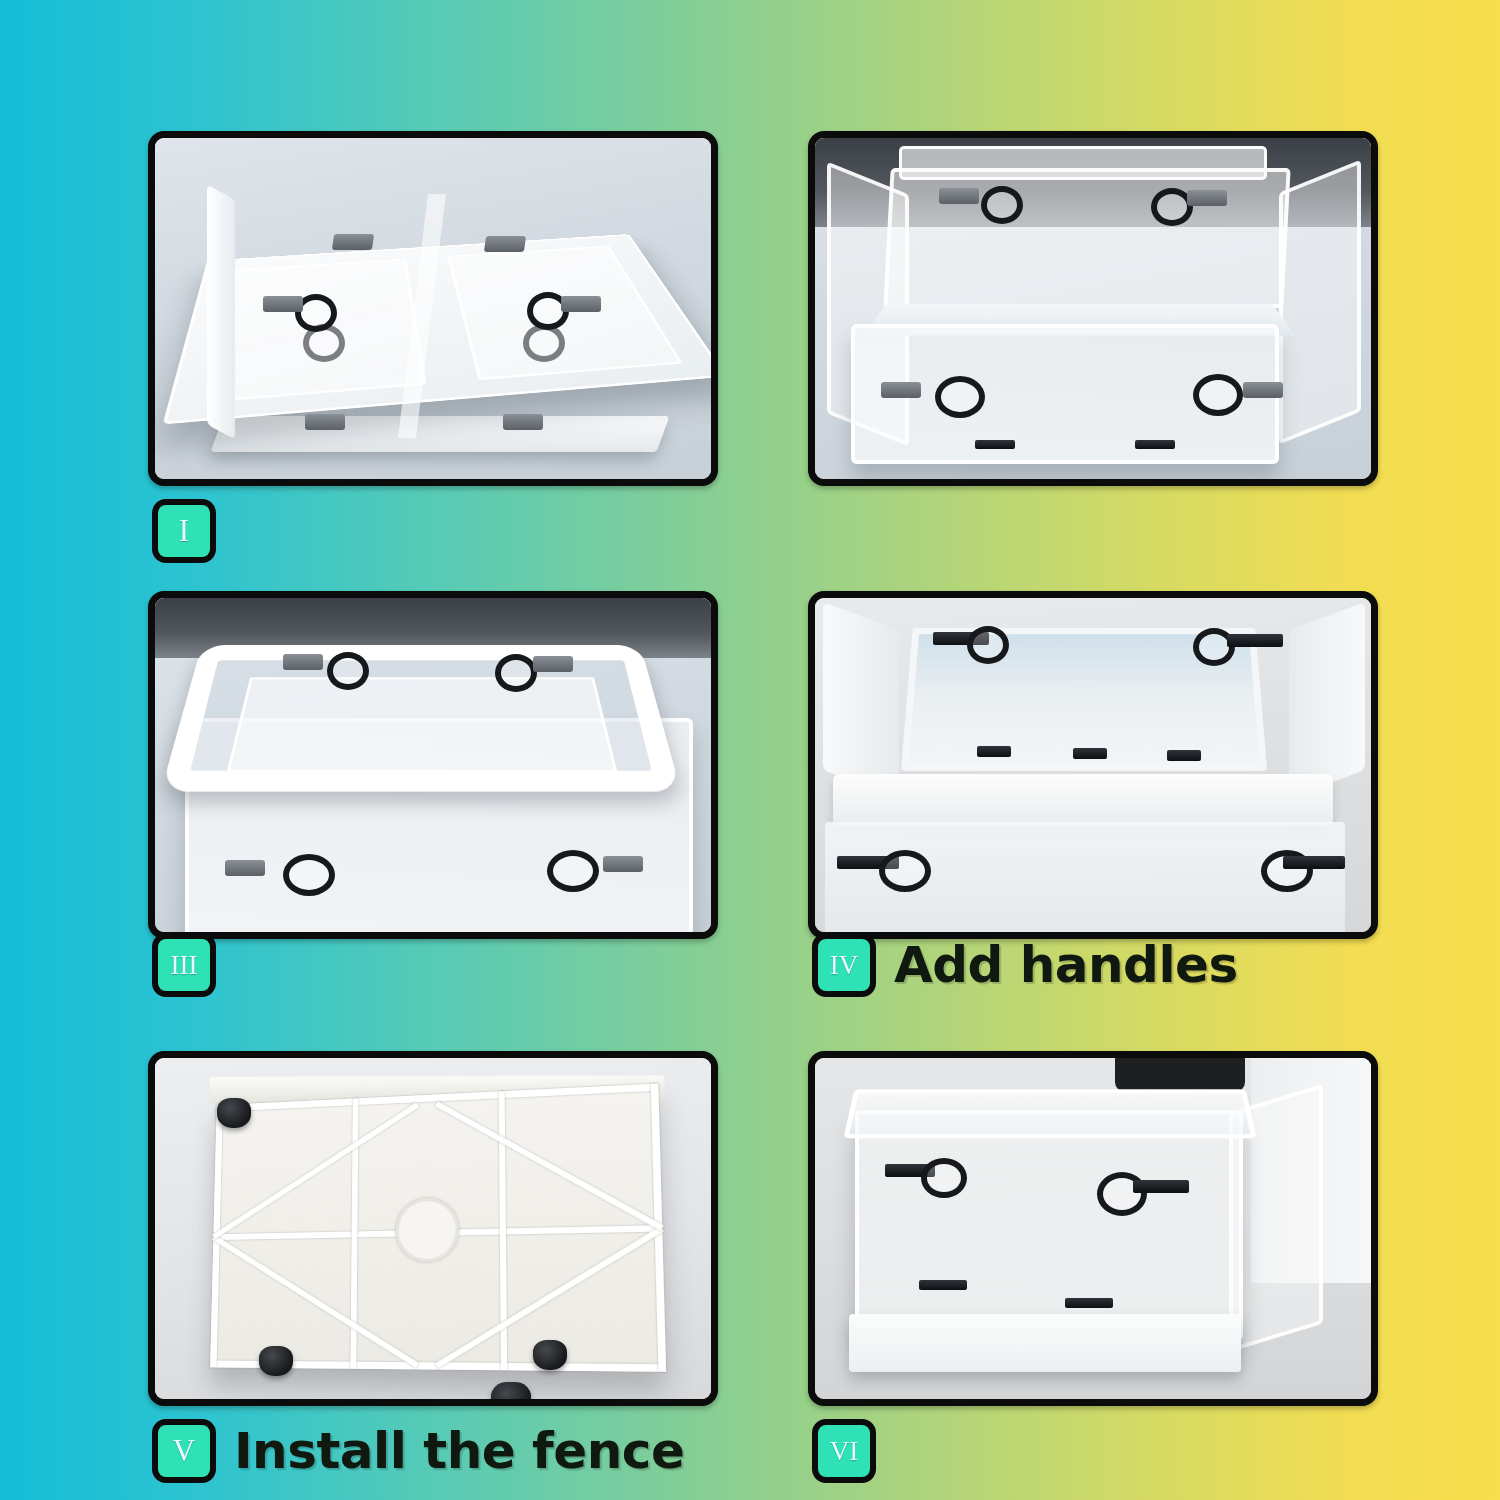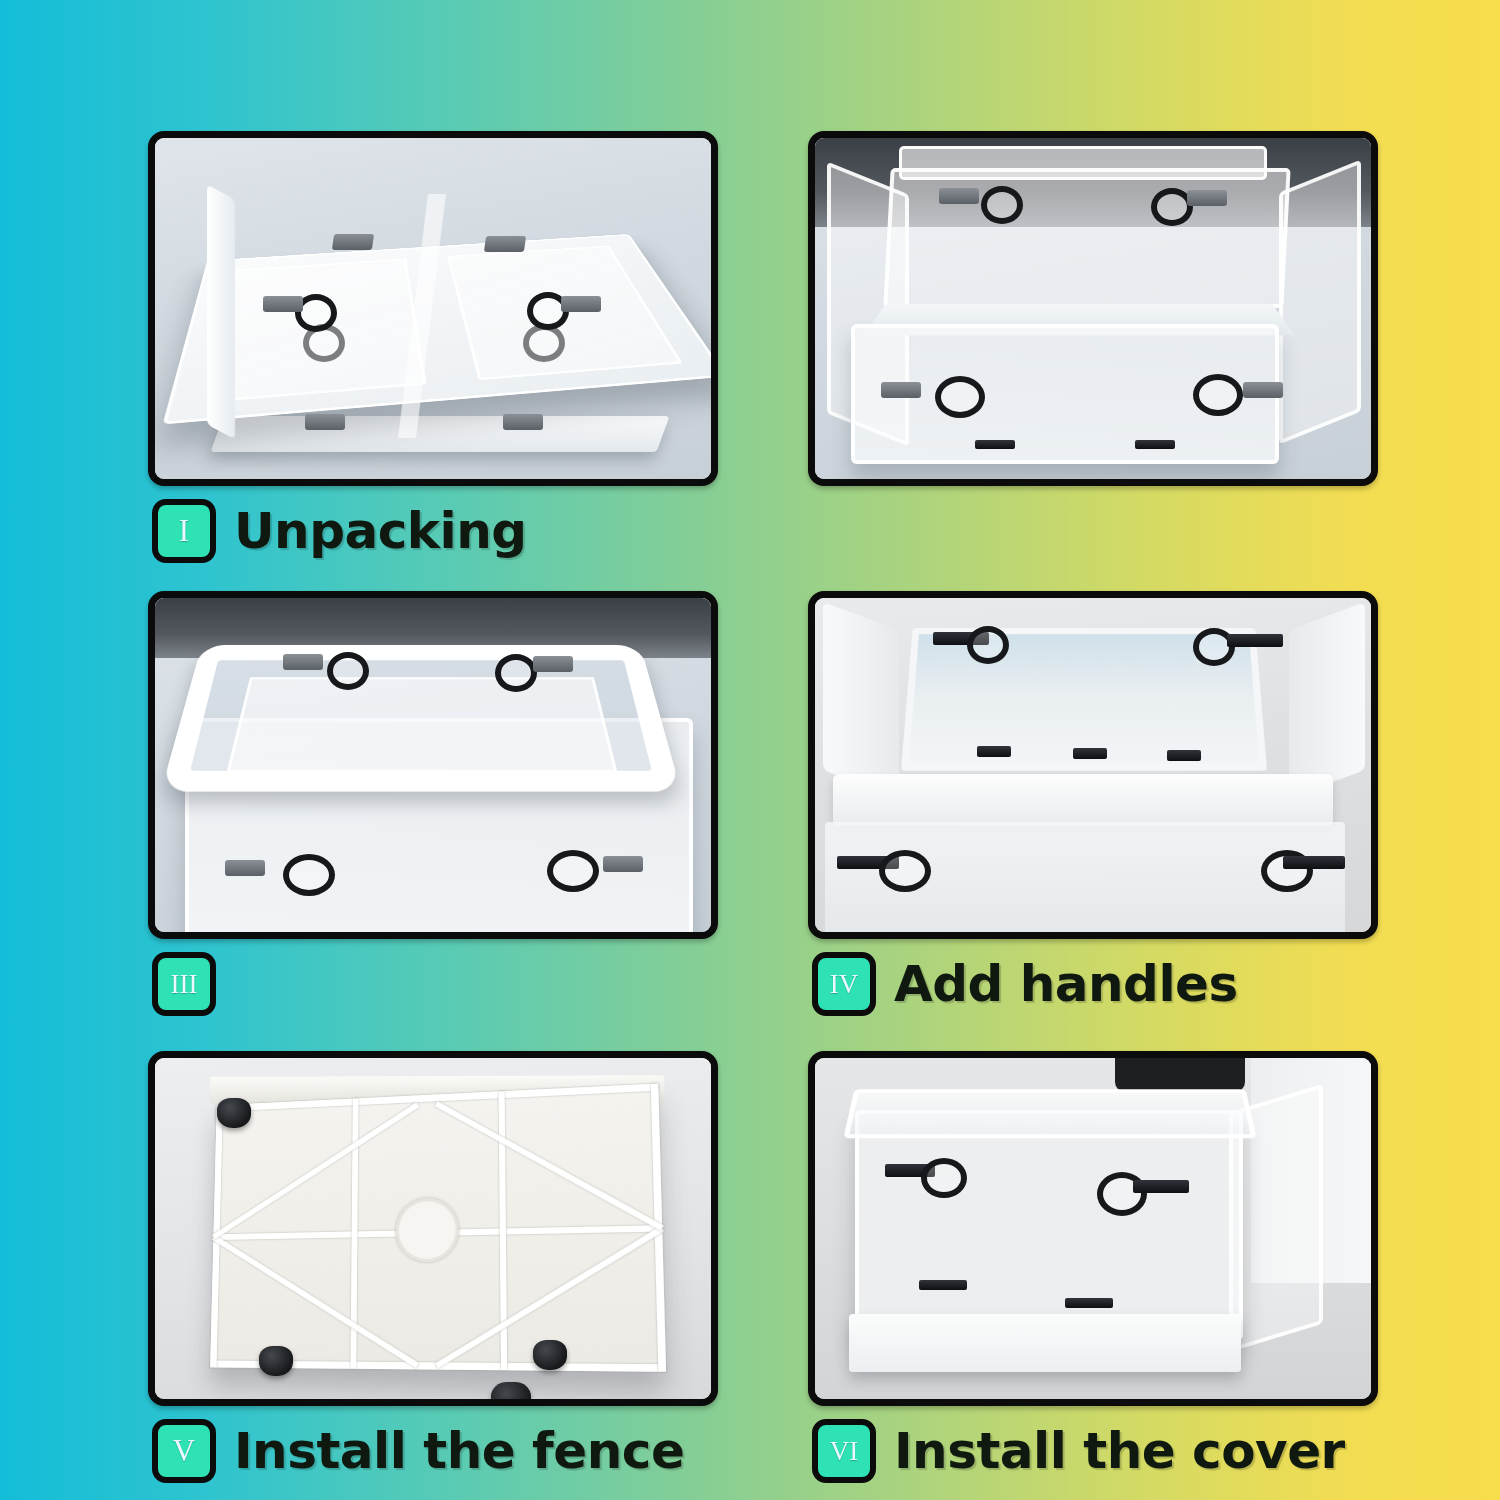--- a/index.html
+++ b/index.html
@@ -89,21 +89,21 @@
   
   .caption {
     position: absolute;
     left: 4px;
     display: flex;
     align-items: center;
     gap: 18px;
     white-space: nowrap;
   }
   .step.r1 .caption { top: 368px; }
-  .step.r2 .caption { top: 361px; }
+  .step.r2 .caption { top: 342px; }
   .step.r3 .caption { top: 368px; }
 
   .badge {
     width: 52px;
     height: 52px;
     flex: 0 0 52px;
     border: 6px solid #0b0b0b;
     border-radius: 14px;
     background: #2ee2b5;
     color: #eaf8ff;
@@ -464,21 +464,20 @@
           <div class="ring" style="left:148px;top:186px;opacity:.55;"></div>
           <div class="ring" style="left:372px;top:154px;"></div>
           <div class="buckle" style="left:406px;top:158px;"></div>
           <div class="ring" style="left:368px;top:186px;opacity:.55;"></div>
           <div class="buckle" style="left:150px;top:276px;"></div>
           <div class="buckle" style="left:348px;top:276px;"></div>
         </div>
       </div>
       <div class="caption">
         <div class="badge">I</div>
-        <div class="caption-text">Unpacking</div>
       </div>
     </div>
 
     <div class="step r1">
       <div class="photo">
         <div class="scene s2">
           <div class="tabletop"></div>
           <div class="wall-dark"></div>
           <div class="side-l"></div>
           <div class="side-r"></div>
@@ -596,18 +595,17 @@
           <div class="clipbar" style="left:70px;top:106px;width:50px;"></div>
           <div class="ring" style="left:106px;top:100px;width:34px;height:28px;"></div>
           <div class="ring" style="left:282px;top:114px;width:38px;height:32px;"></div>
           <div class="clipbar" style="left:318px;top:122px;width:56px;"></div>
           <div class="clipbar" style="left:104px;top:222px;width:48px;height:10px;"></div>
           <div class="clipbar" style="left:250px;top:240px;width:48px;height:10px;"></div>
         </div>
       </div>
       <div class="caption">
         <div class="badge narrow">VI</div>
-        <div class="caption-text">Install the  cover</div>
       </div>
     </div>
 
   </div>
 </div>
 
 </body></html>

